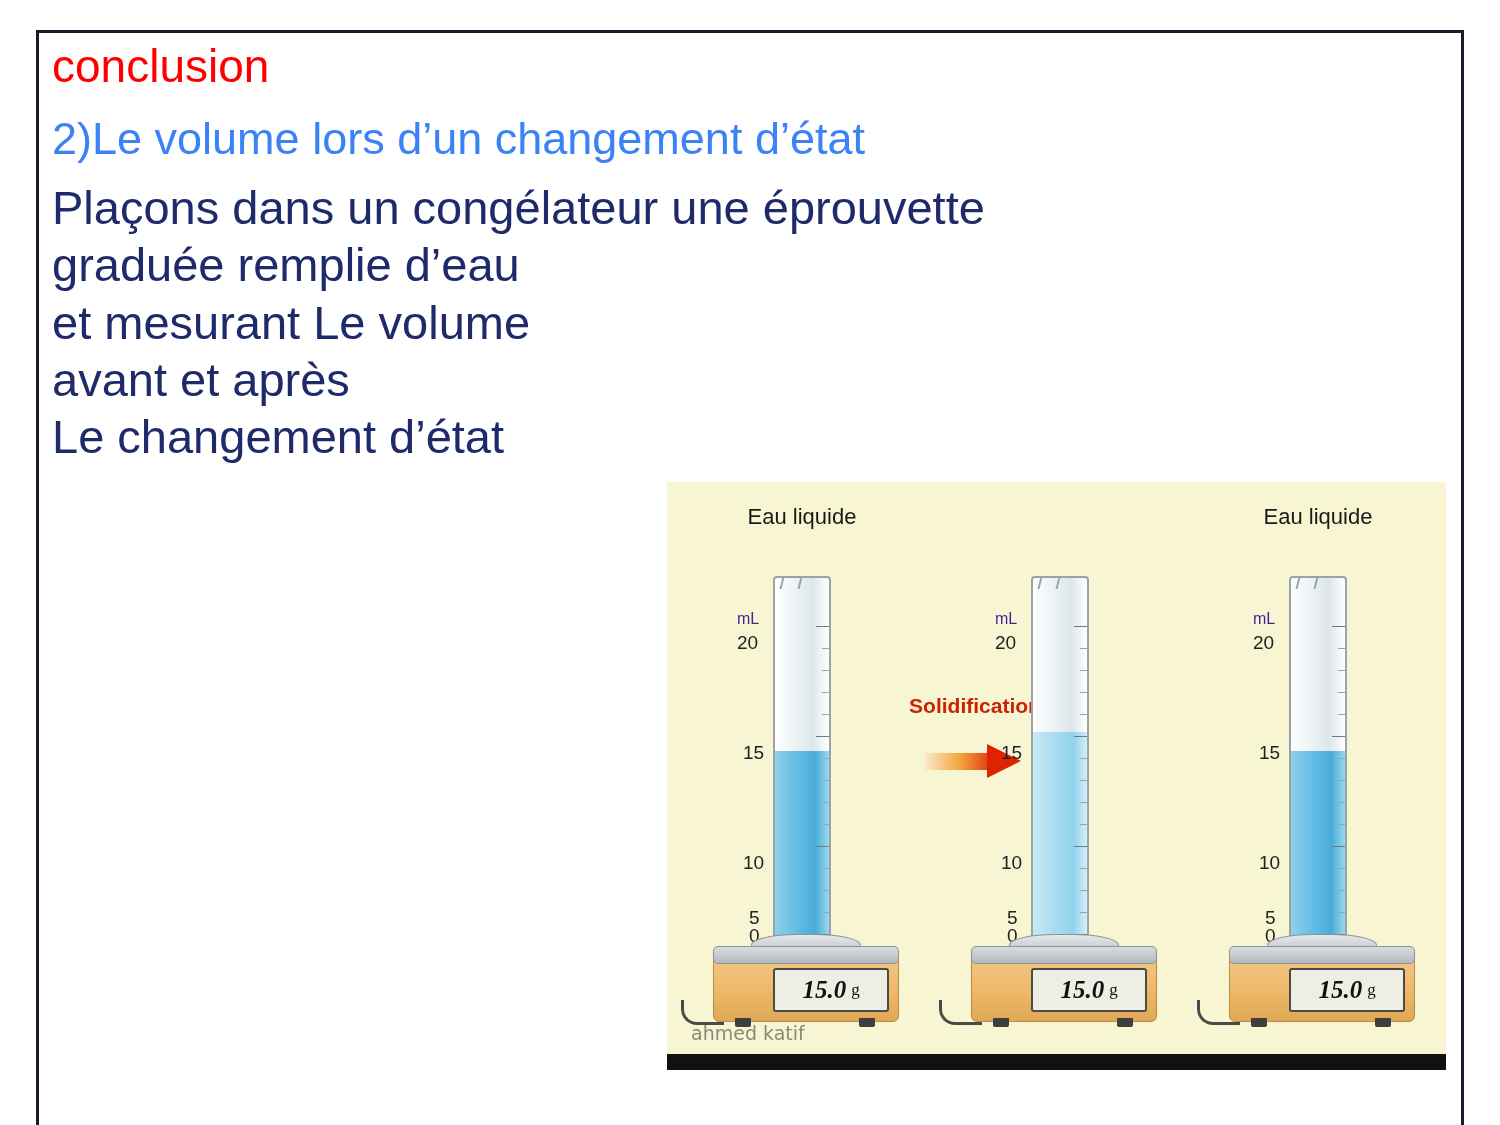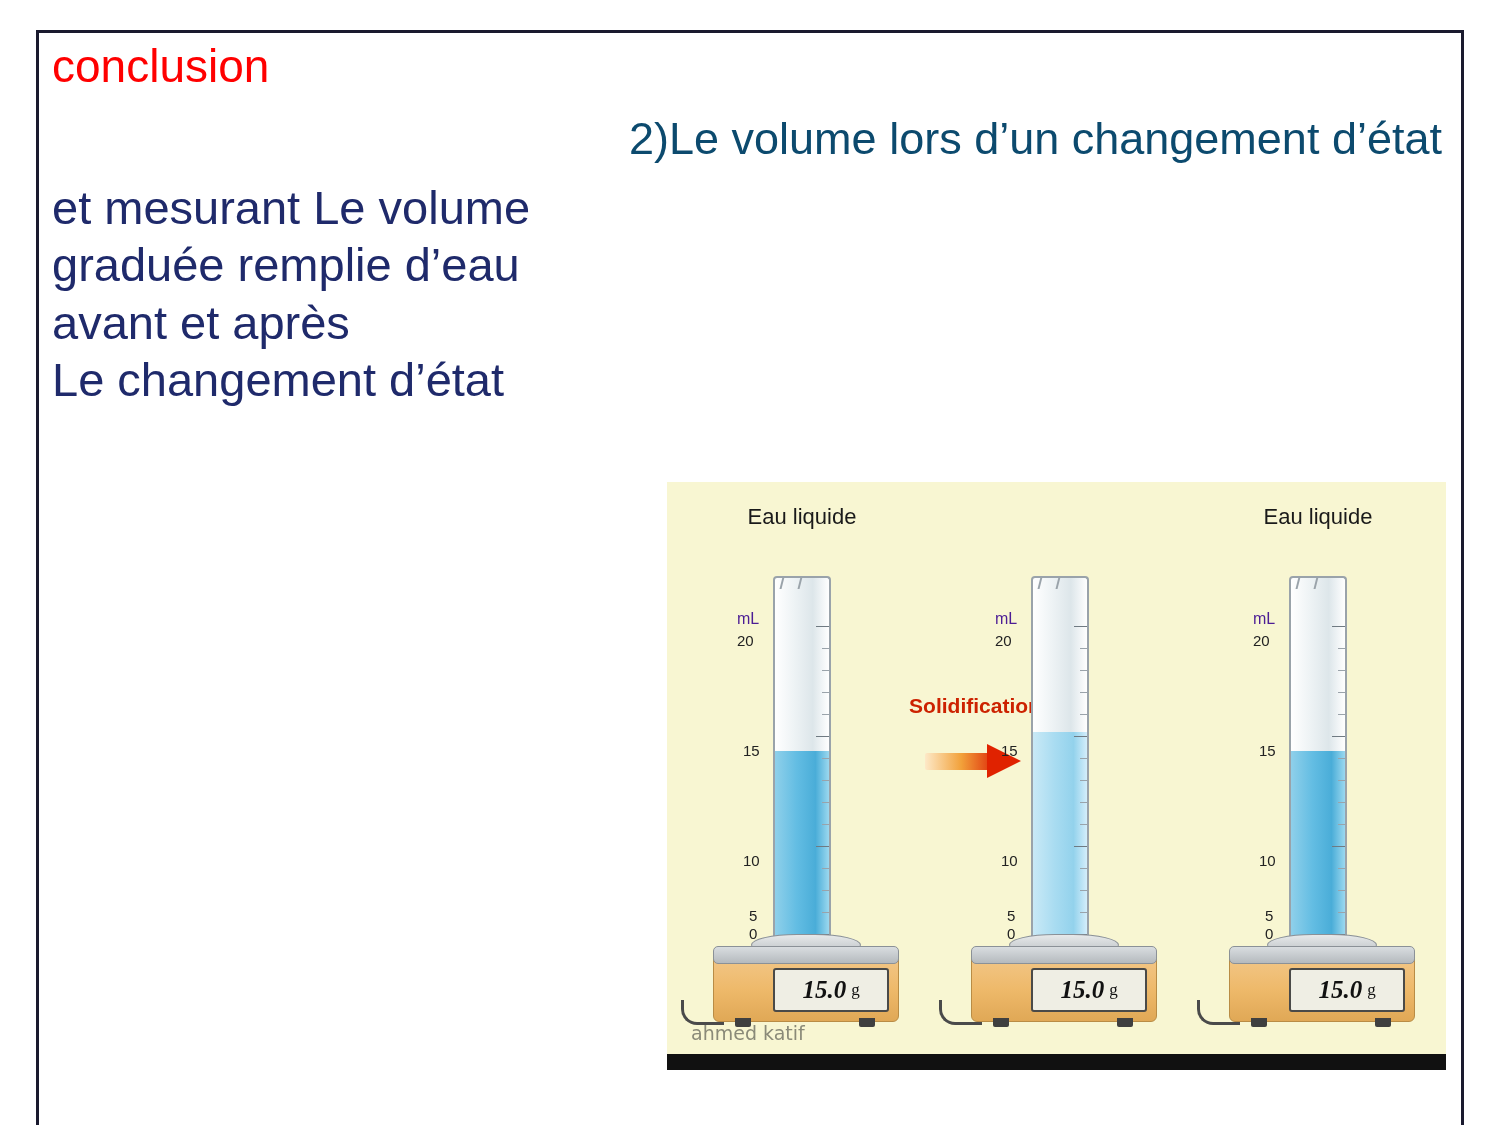--- a/index.html
+++ b/index.html
@@ -56,23 +56,22 @@
     font-size: 47px;
     line-height: 1.22;
     color: #1f2a6b;
     white-space: nowrap;
   }
   .line.heading-red {
     color: #ff0000;
     font-size: 46px;
   }
   .line.heading-green {
-    color: #0c4a6e;
+    color: #3b82f6;
     font-size: 45px;
-    text-align: right;
   }
   .para {
     font-size: 47px;
     line-height: 1.22;
     color: #1f2a6b;
   }
   .gap-sm { height: 12px; }
   .gap-xs { height: 6px; }
 
   
@@ -159,21 +158,21 @@
   .tick {
     position: absolute;
     right: 0;
     width: 13px;
     height: 1px;
     background: #6f7a82;
   }
   .tick.minor { width: 7px; background: #9aa3aa; }
   .scale-label {
     position: absolute;
-    font-size: 15px;
+    font-size: 19px;
     color: #222;
     font-family: "Liberation Sans", sans-serif;
   }
   .unit-label {
     position: absolute;
     font-size: 16px;
     color: #4c1d95;
     font-family: "Liberation Sans", sans-serif;
   }
 
@@ -317,22 +316,23 @@
   <div class="frame-top"></div>
   <div class="frame-left"></div>
   <div class="frame-right"></div>
 
   <div class="text-block">
     <div class="line heading-red">conclusion</div>
     <div class="gap-xs"></div>
     <div class="gap-sm"></div>
     <div class="line heading-green">2)Le volume lors d’un changement d’état</div>
     <div class="gap-sm"></div>
+    <div class="line">Plaçons dans un congélateur une  éprouvette</div>
+    <div class="line">graduée remplie d’eau</div>
     <div class="line">et mesurant Le volume</div>
-    <div class="line">graduée remplie d’eau</div>
     <div class="line">avant et   après</div>
     <div class="line">Le changement d’état</div>
   </div>
 
   <div class="figure">
 
     <div class="panel panel-1">
       <div class="panel-label">Eau liquide</div>
       <div class="cyl">
         <div class="spout"></div>

